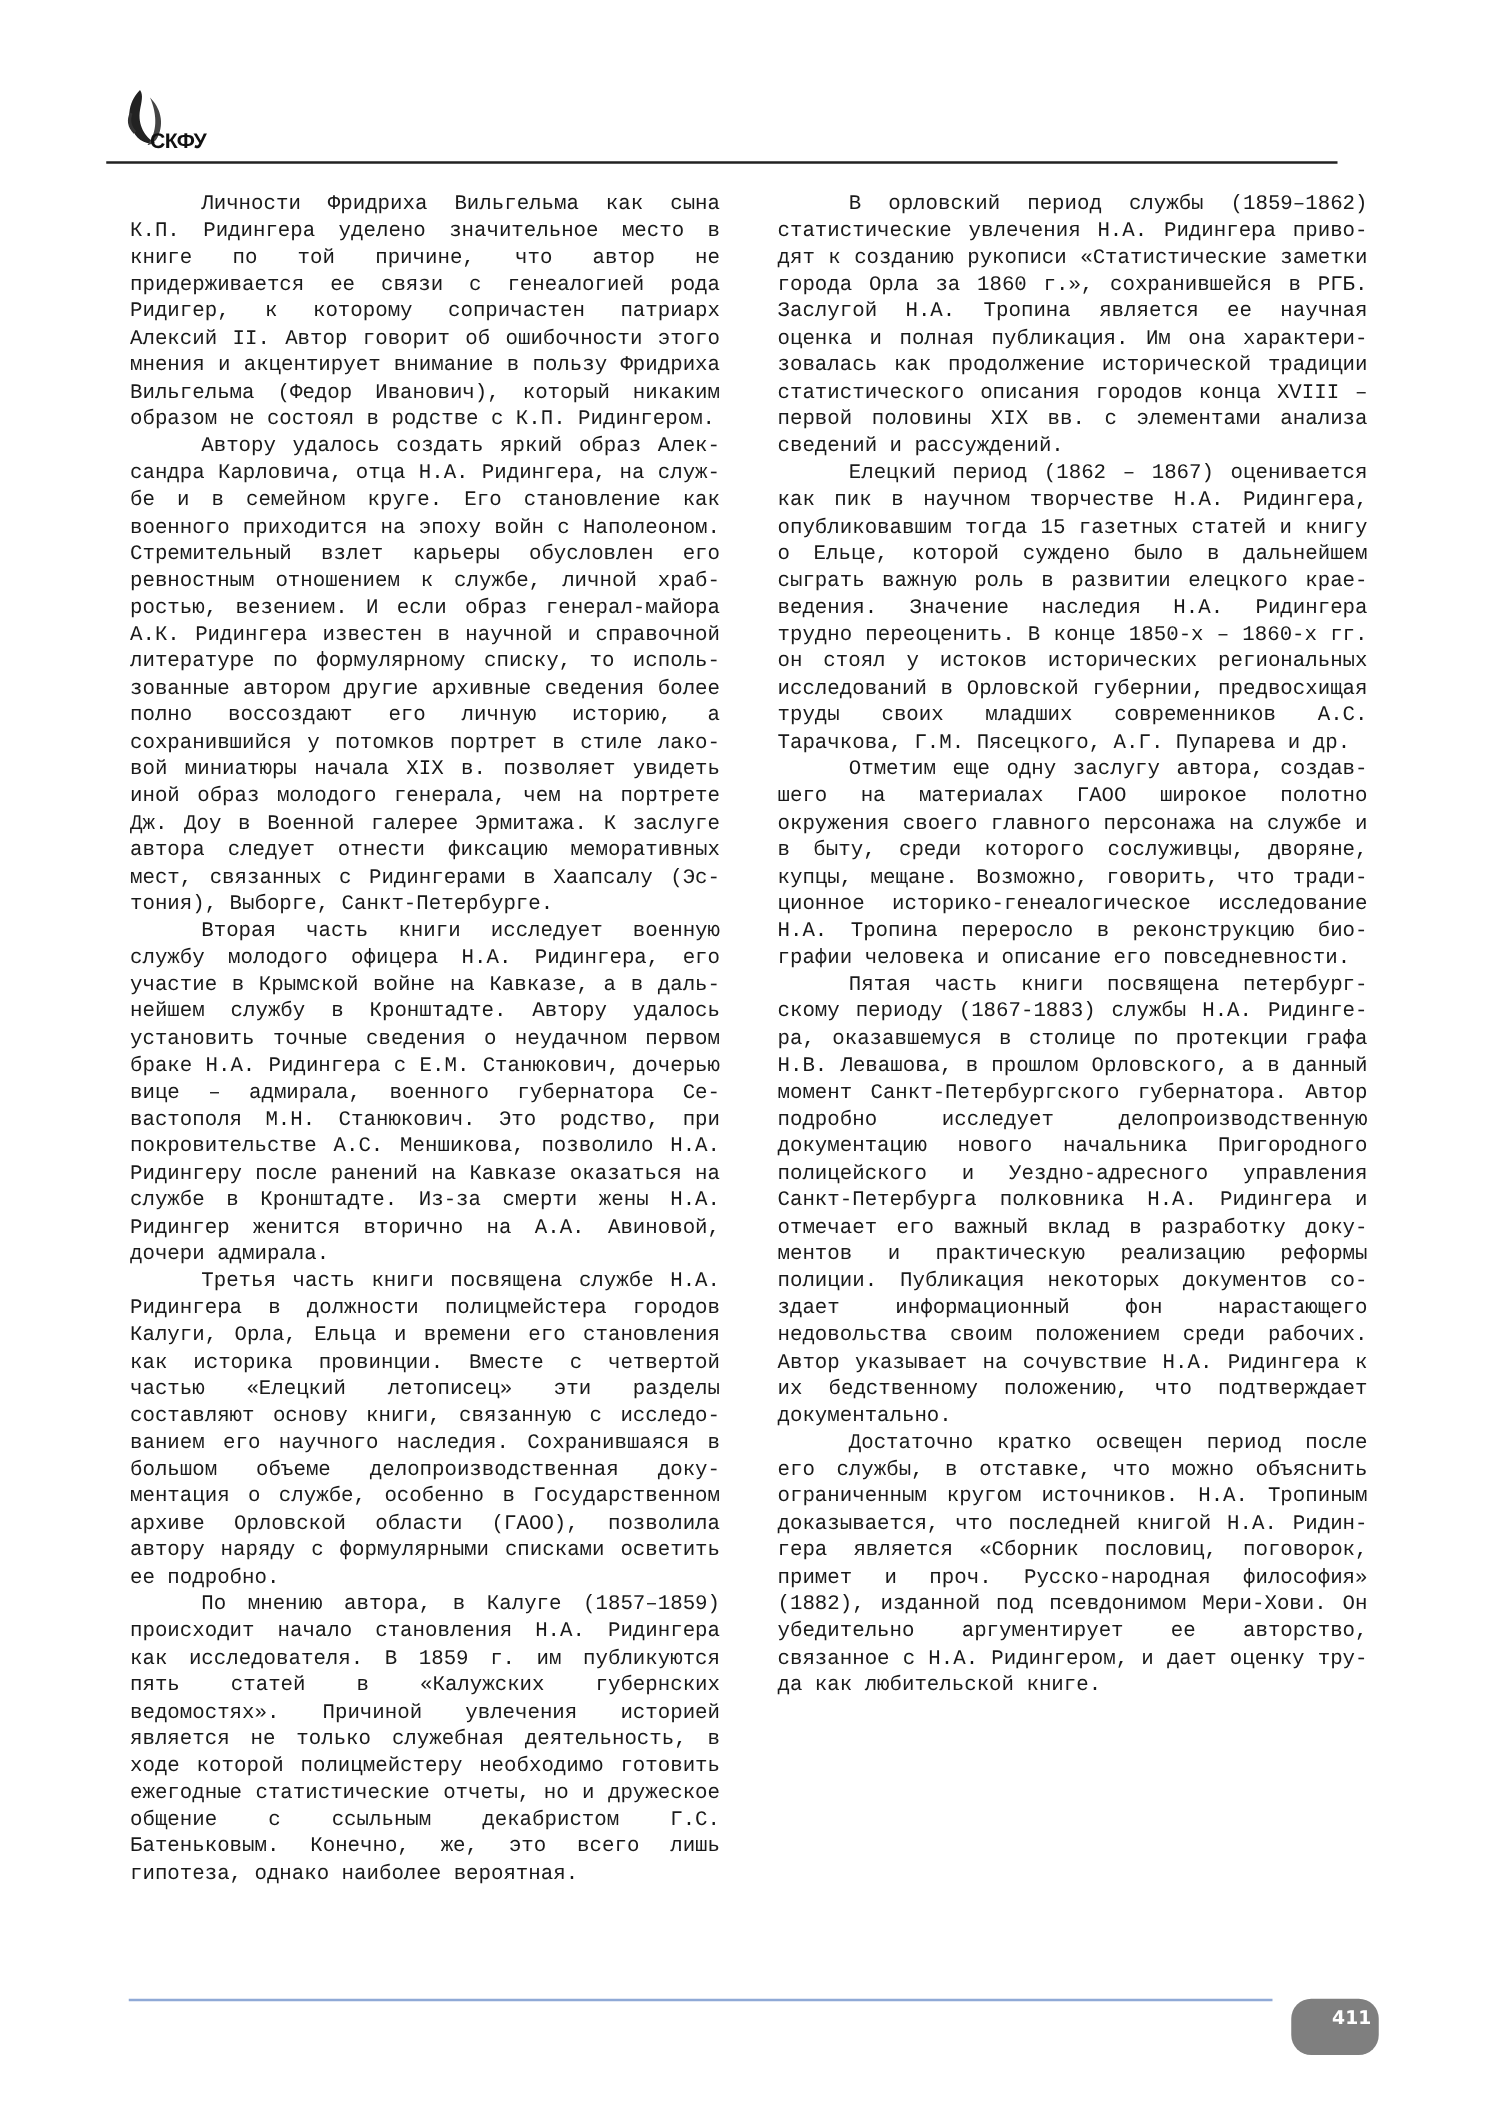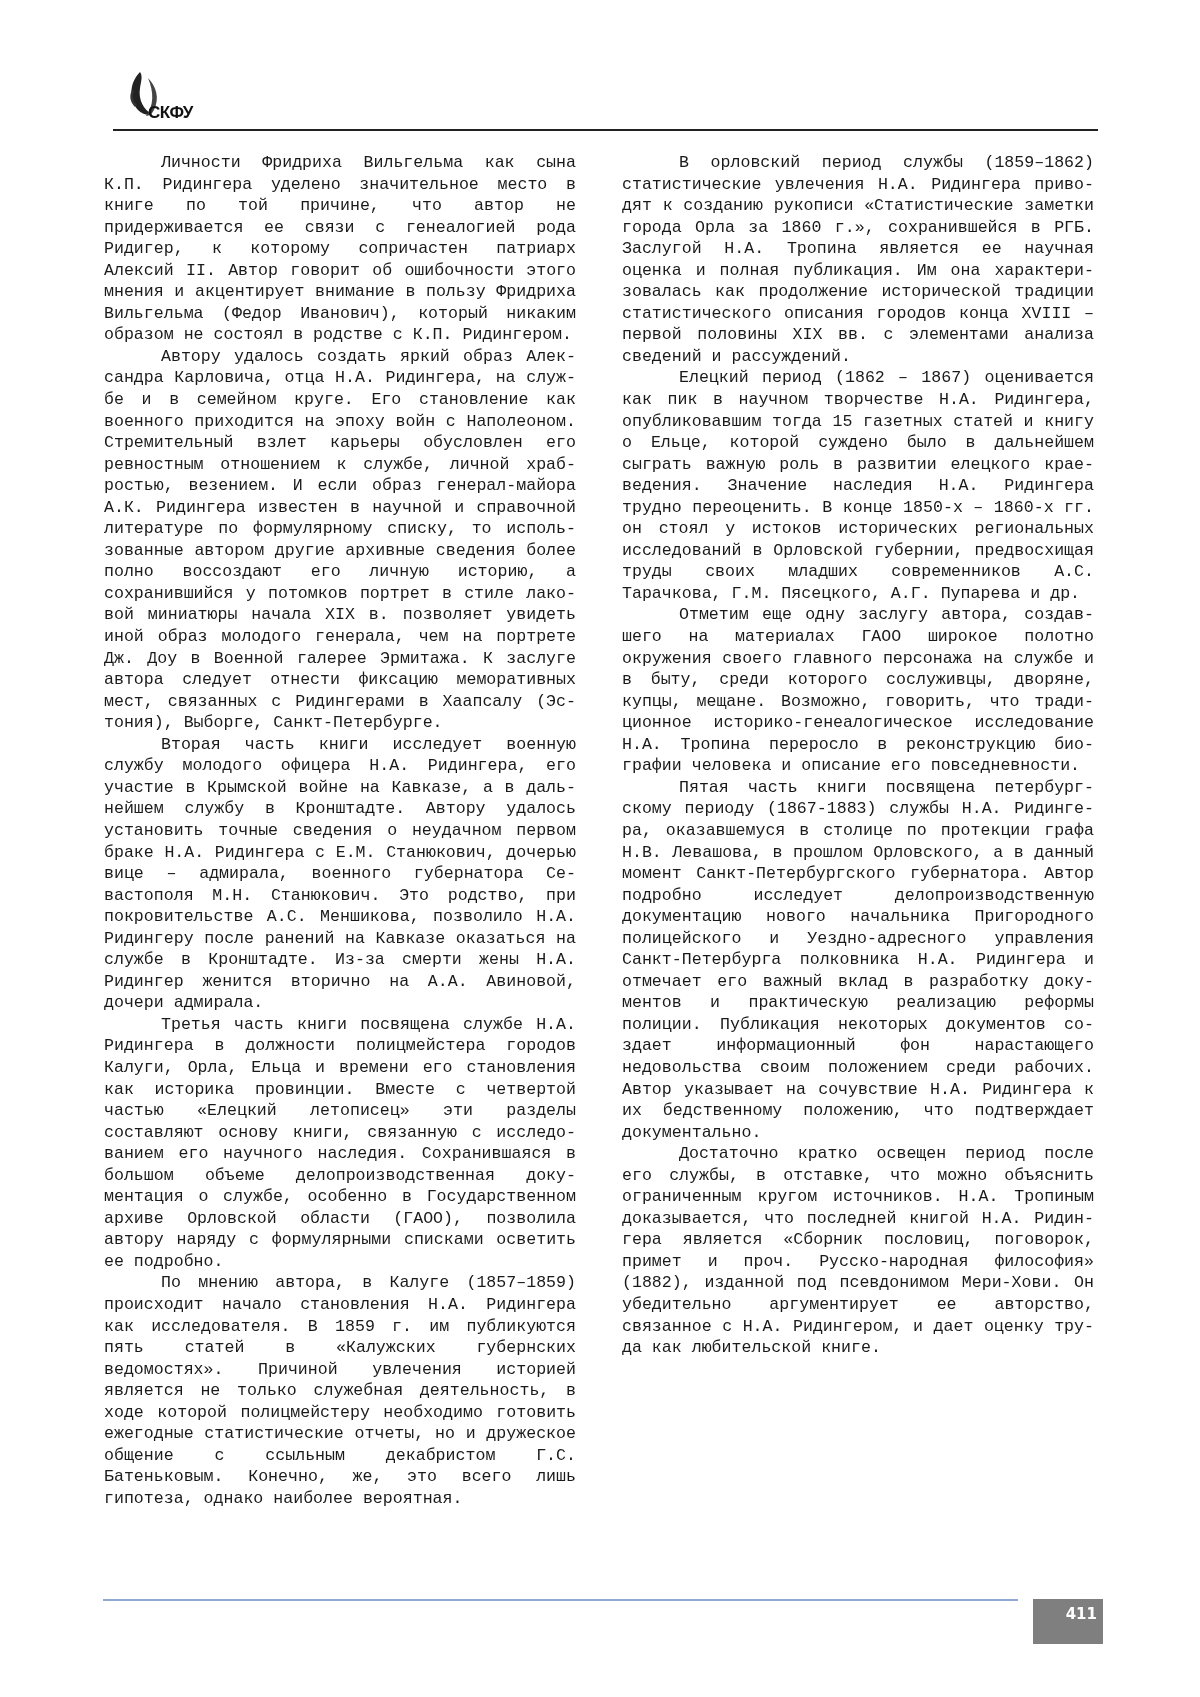--- a/index.html
+++ b/index.html
@@ -1,28 +1,28 @@
 <!DOCTYPE html>
 <html><head>
   <meta charset="utf-8">
   <style>
     html, body { margin: 0; padding: 0; background: #ffffff; }
     body { width: 1200px; height: 1697px; position: relative; overflow: hidden; font-family: "Liberation Sans", "DejaVu Sans", sans-serif; color: #1a1a1a; }
-    .header { position: absolute; left: 0; top: 0; width: 1006px; height: 135px; margin-left: 28px; }
+    .header { position: absolute; left: 0; top: 0; width: 1006px; height: 135px; }
     .logo { position: absolute; left: 98px; top: 70px; width: 80px; height: 58px; }
     .logo-text { position: absolute; left: 22px; top: 33px; font-family: "Liberation Sans", sans-serif; font-weight: bold; font-size: 17px; letter-spacing: -0.5px; color: #111; }
     .journal-title { position: absolute; left: 328px; top: 84px; font-size: 22.5px; color: #8a8a8a; letter-spacing: -0.2px; white-space: nowrap; }
     .header-rule { position: absolute; left: 85px; top: 129px; width: 985px; height: 2px; background: #222; }
     .col { position: absolute; top: 152px; width: 472px; font-size: 16.6px; line-height: 21.55px; text-align: justify; hyphens: manual; }
     .col-left { left: 104px; }
     .col-right { left: 622px; }
     .col p { margin: 0; text-indent: 0; font-family: Liberation Mono, monospace; }
     .col p.indent { text-indent: 57px; }
     .footer-rule { position: absolute; left: 103px; top: 1599px; width: 915px; height: 2px; background: #8fa9d6; }
-    .page-num { position: absolute; left: 1033px; top: 1599px; width: 70px; height: 45px; background: #7f7f7f; color: #ffffff; font-family: "DejaVu Sans", sans-serif; font-weight: bold; font-size: 15px; text-align: right; box-sizing: border-box; padding: 6px 6px 0 0; }
+    .page-num { position: absolute; left: 1033px; top: 1599px; width: 70px; height: 45px; background: #7f7f7f; color: #ffffff; font-family: "DejaVu Sans", sans-serif; font-weight: bold; font-size: 15px; text-align: right; box-sizing: border-box; padding: 6px 6px 0 0; border-radius: 16px; }
   </style>
 </head>
 <body>
 
 <div class="header">
   <div class="logo">
     <svg width="40" height="50" viewBox="0 0 40 50" style="position:absolute;left:0;top:0;">
       <path d="M14 2 C4 12, 2 28, 12 40 C16 44, 22 46, 26 44 C18 40, 12 30, 14 18 C15 12, 17 6, 14 2 Z" fill="#222"></path>
       <path d="M22 8 C30 16, 34 28, 28 40 C26 44, 22 46, 20 46 C28 36, 28 22, 22 8 Z" fill="#444"></path>
       <path d="M6 20 C3 26, 4 32, 9 37 L11 35 C7 31, 6 26, 8 21 Z" fill="#333"></path>

